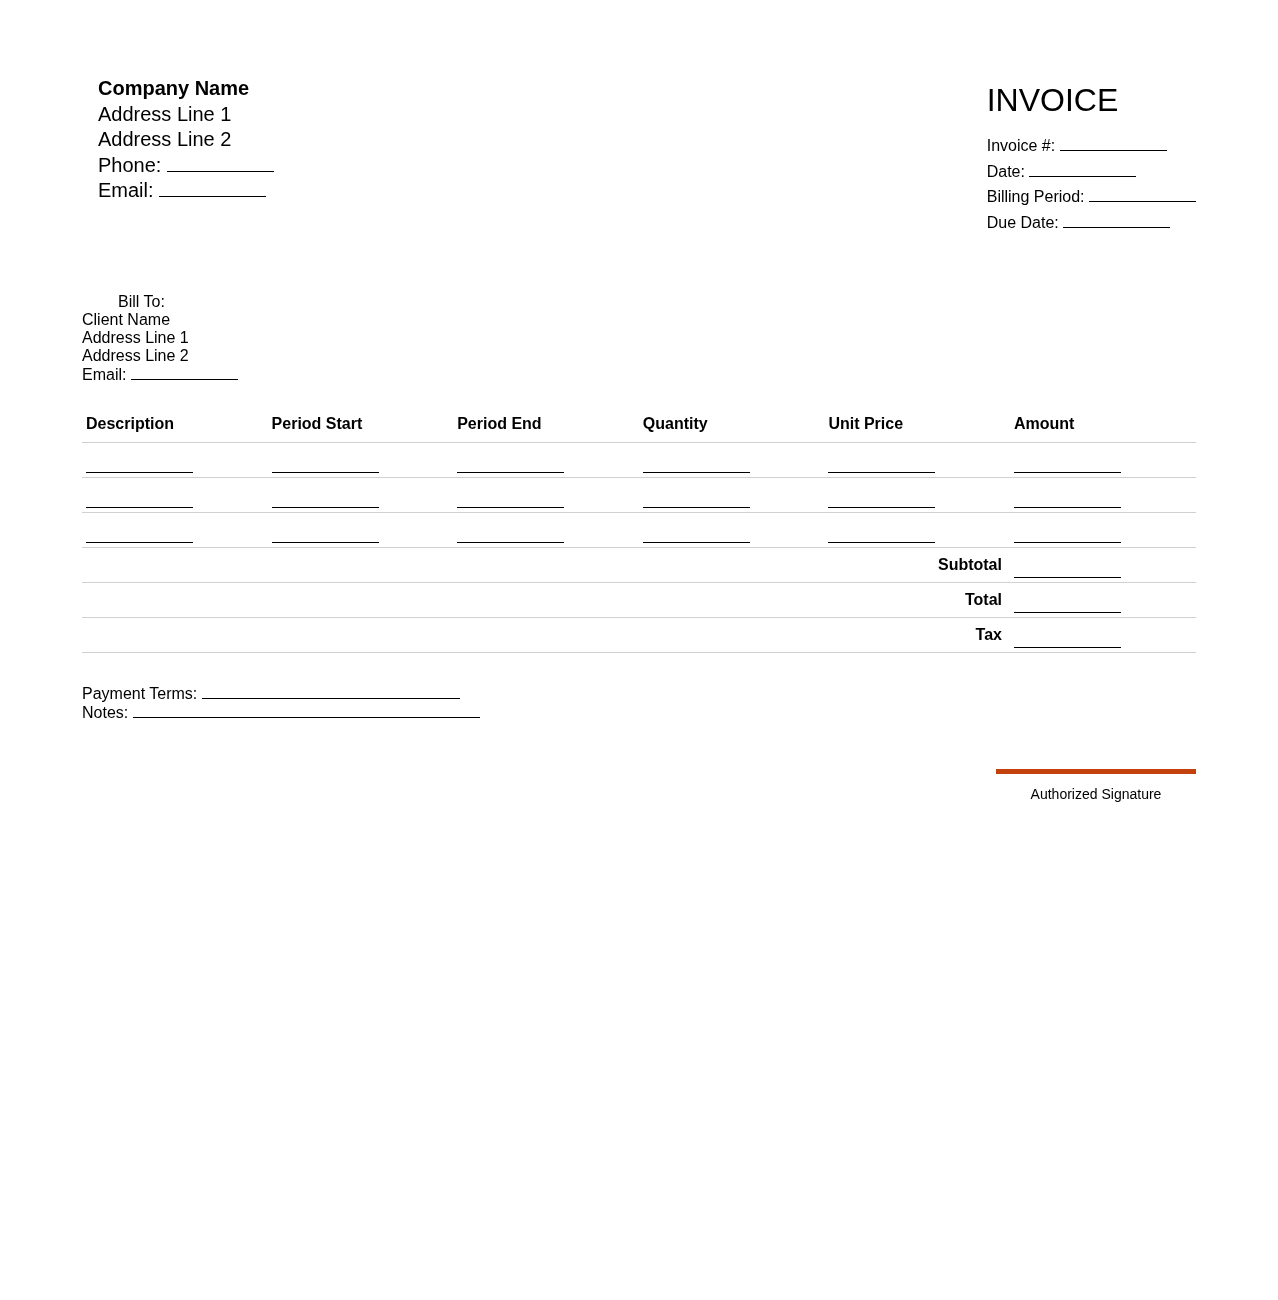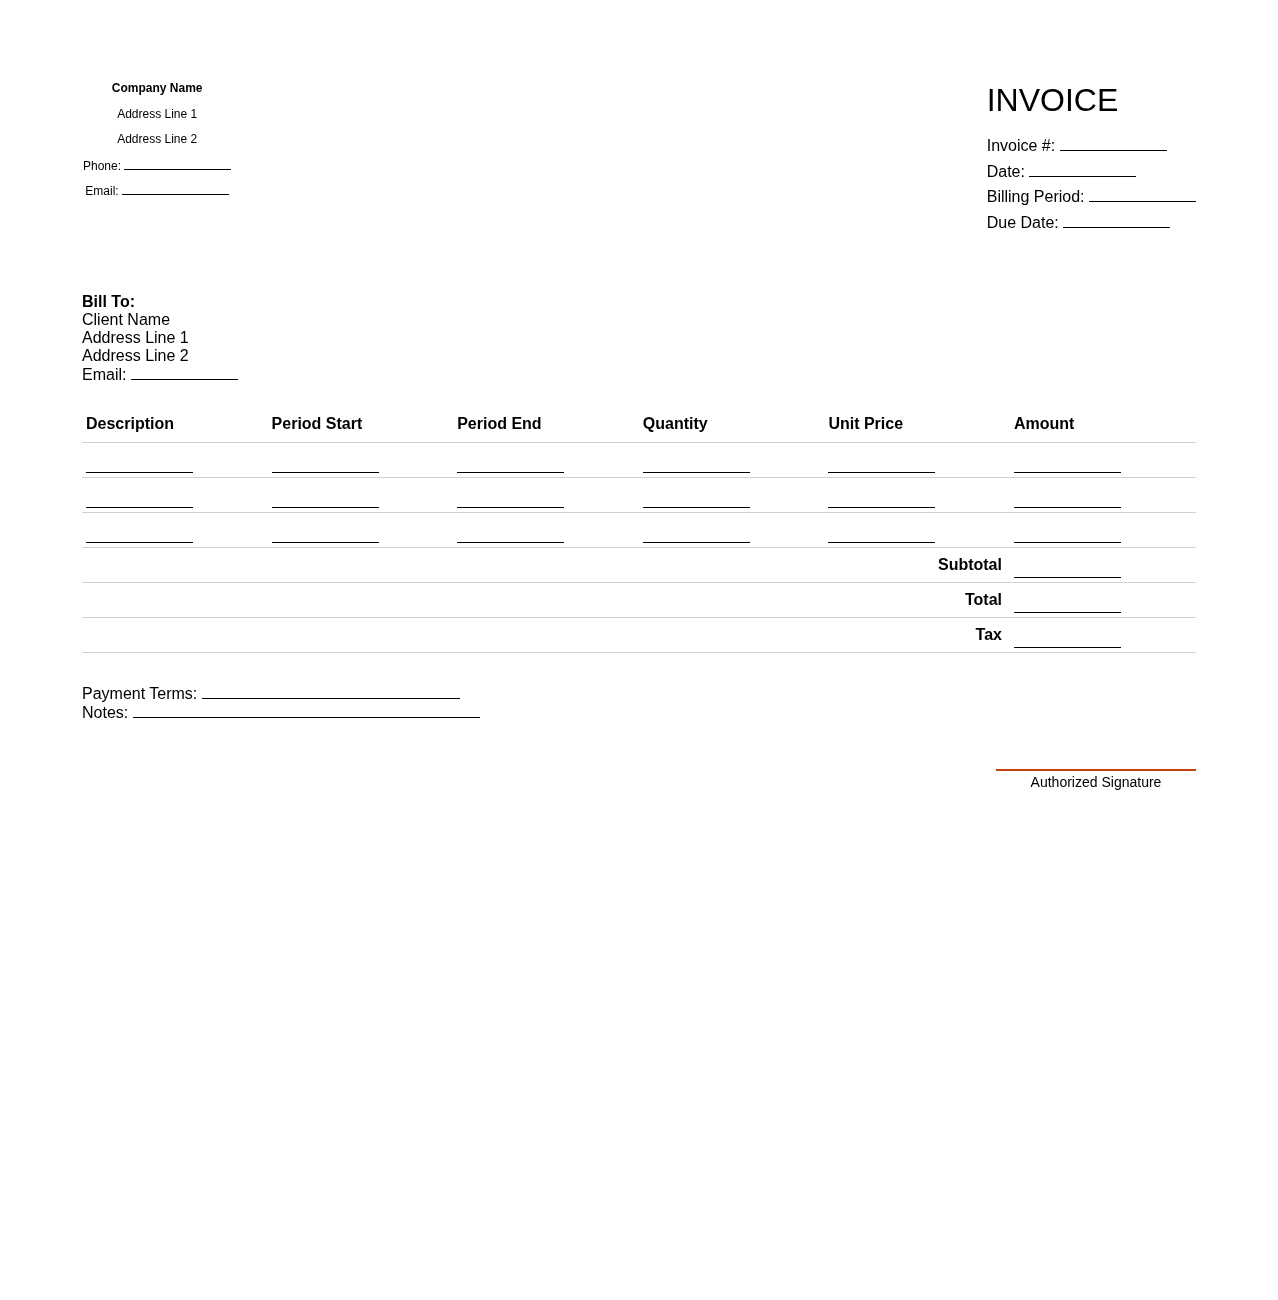--- a/index.html
+++ b/index.html
@@ -2,54 +2,54 @@
 <html><head>
 <meta charset="utf-8">
 <style>
   html, body { margin: 0; padding: 0; background: #ffffff; }
   body {
     width: 1278px; height: 1300px; position: relative;
     font-family: "Liberation Sans", sans-serif; color: #000;
   }
   .page { position: absolute; left: 82px; top: 0; width: 1114px; }
 
-  .company { position: absolute; left: 1px; top: 78px; font-size: 12px; text-align: center; }
+  .company { position: absolute; left: 16px; top: 78px; font-size: 20px; }
   .company .line { height: 25.5px; line-height: 20px; }
   .company .name { font-weight: bold; }
 
   .invoice-head { position: absolute; right: 0; top: 80px; font-size: 16px; }
   .invoice-title { font-size: 32px; line-height: 40px; margin-bottom: 16px; }
   .meta-row { height: 25.5px; line-height: 20px; }
 
   .blank { display: inline-block; border-bottom: 1.5px solid #000; height: 14px; vertical-align: baseline; }
   .blank.w107 { width: 107px; }
 
   .billto { position: absolute; left: 0; top: 293px; font-size: 16px; line-height: 18px; }
-  .billto .title { font-weight: bold; }
+  .billto .title { font-weight: normal; margin-left: 36px; }
 
   table.items {
     position: absolute; left: 0; top: 407px; width: 1114px;
     border-collapse: collapse; font-size: 16px;
   }
   table.items th {
     text-align: left; font-weight: bold; padding: 8px 4px 9px 4px; height: 18px;
     border-bottom: 1px solid #d0d0d0;
   }
   table.items td {
     padding: 0 4px; height: 34px; border-bottom: 1px solid #d0d0d0;
   }
   table.items td .blank { width: 107px; margin-top: 10px; display: block; height: 14px; }
   table.items .total-label { text-align: right; font-weight: bold; padding-right: 8px; }
   table.items .total-val .blank { display: block; width: 107px; margin-top: 10px; }
 
   .terms { position: absolute; left: 0; top: 684px; font-size: 16px; font-weight: normal; line-height: 18px; }
   .terms .blank.terms-line { width: 258px; }
   .terms .blank.notes-line { width: 347px; }
 
-  .signature { position: absolute; right: 0; top: 769px; width: 200px; border-top: 2px solid #c2410c; text-align: center; font-size: 14px; padding-top: 3px; }
+  .signature { position: absolute; right: 0; top: 769px; width: 200px; border-top: 5px solid #c2410c; text-align: center; font-size: 14px; padding-top: 12px; }
 </style>
 </head>
 <body>
 
 <div class="page">
 
   <div class="company">
     <div class="line name">Company Name</div>
     <div class="line">Address Line 1</div>
     <div class="line">Address Line 2</div>

